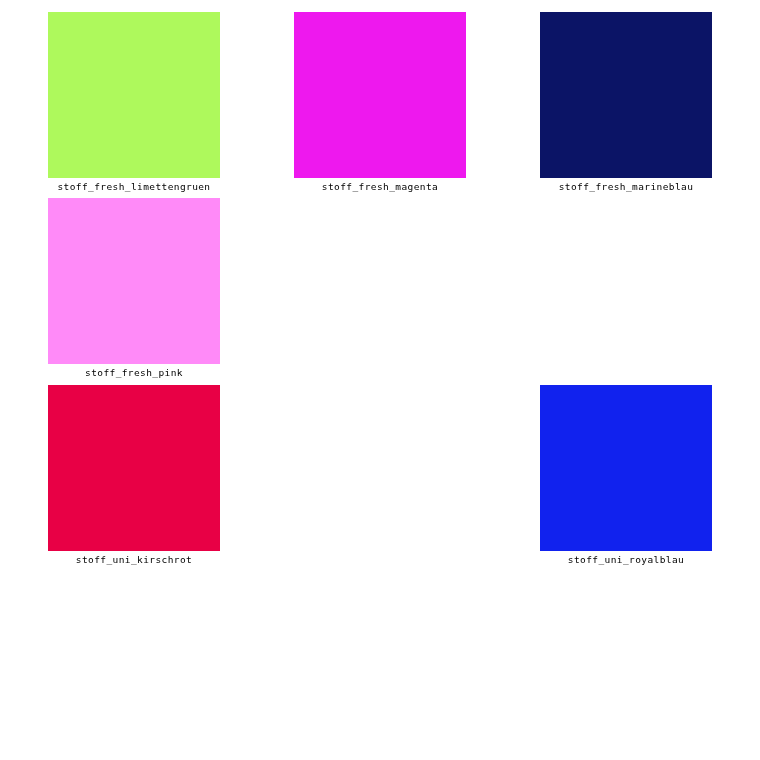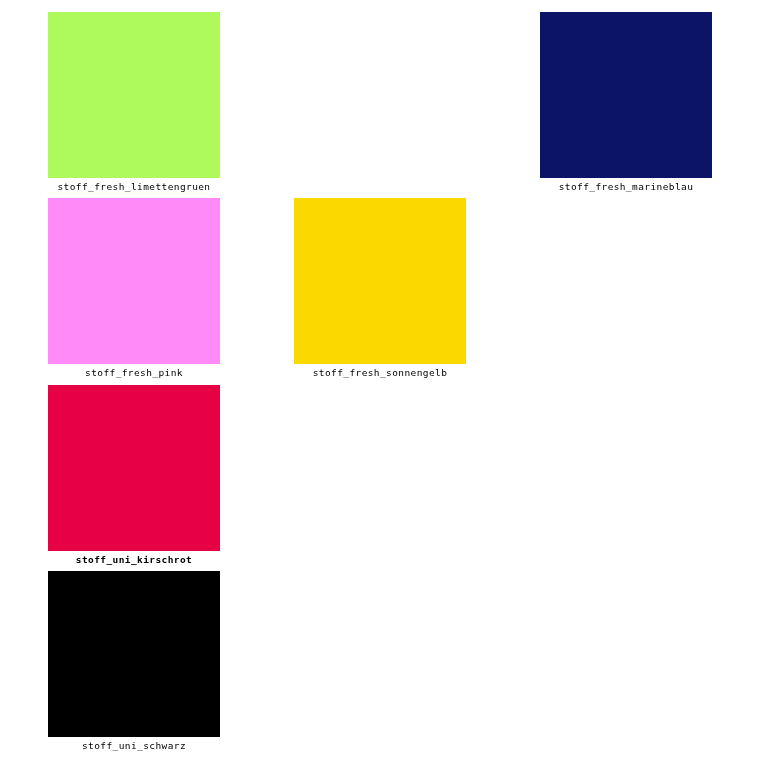--- a/index.html
+++ b/index.html
@@ -44,44 +44,44 @@
     margin-top: 3px;
     white-space: nowrap;
   }
   
   .col-0 { left: 48px; }
   .col-1 { left: 294px; }
   .col-2 { left: 540px; }
   
   .row-0 { top: 12px; }
   .row-1 { top: 198px; }
-  .row-2 { top: 385px; font-weight: bold; }
+  .row-2 { top: 385px; }
   .row-3 { top: 571px; }
 </style>
 </head>
 <body style="background: rgb(255, 255, 255);">
 
 <div id="swatch-grid">
     <div class="swatch-cell col-0 row-0">
       <div class="swatch-chip" style="background-color: rgb(174, 249, 92);"></div>
       <span class="swatch-label">stoff_fresh_limettengruen</span>
     </div>
+    <div class="swatch-cell col-1 row-0">
+      <div class="swatch-chip" style="background-color: rgb(238, 24, 238);"></div>
+      <span class="swatch-label">stoff_fresh_magenta</span>
+    </div>
     <div class="swatch-cell col-2 row-0">
       <div class="swatch-chip" style="background-color: rgb(11, 20, 102);"></div>
       <span class="swatch-label">stoff_fresh_marineblau</span>
     </div>
     <div class="swatch-cell col-0 row-1">
       <div class="swatch-chip" style="background-color: rgb(255, 138, 248);"></div>
       <span class="swatch-label">stoff_fresh_pink</span>
     </div>
-    <div class="swatch-cell col-1 row-1">
-      <div class="swatch-chip" style="background-color: rgb(250, 216, 0);"></div>
-      <span class="swatch-label">stoff_fresh_sonnengelb</span>
-    </div>
     <div class="swatch-cell col-0 row-2">
       <div class="swatch-chip" style="background-color: rgb(232, 0, 69);"></div>
       <span class="swatch-label">stoff_uni_kirschrot</span>
     </div>
-    <div class="swatch-cell col-0 row-3">
-      <div class="swatch-chip" style="background-color: rgb(0, 0, 0);"></div>
-      <span class="swatch-label">stoff_uni_schwarz</span>
+    <div class="swatch-cell col-2 row-2">
+      <div class="swatch-chip" style="background-color: rgb(17, 34, 238);"></div>
+      <span class="swatch-label">stoff_uni_royalblau</span>
     </div>
   </div>
 
 </body></html>

